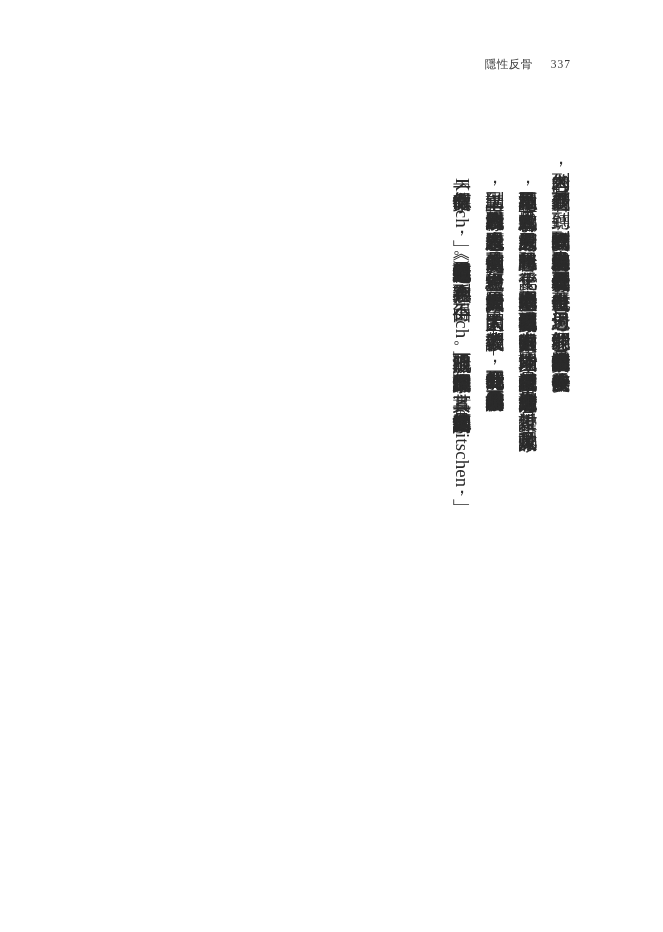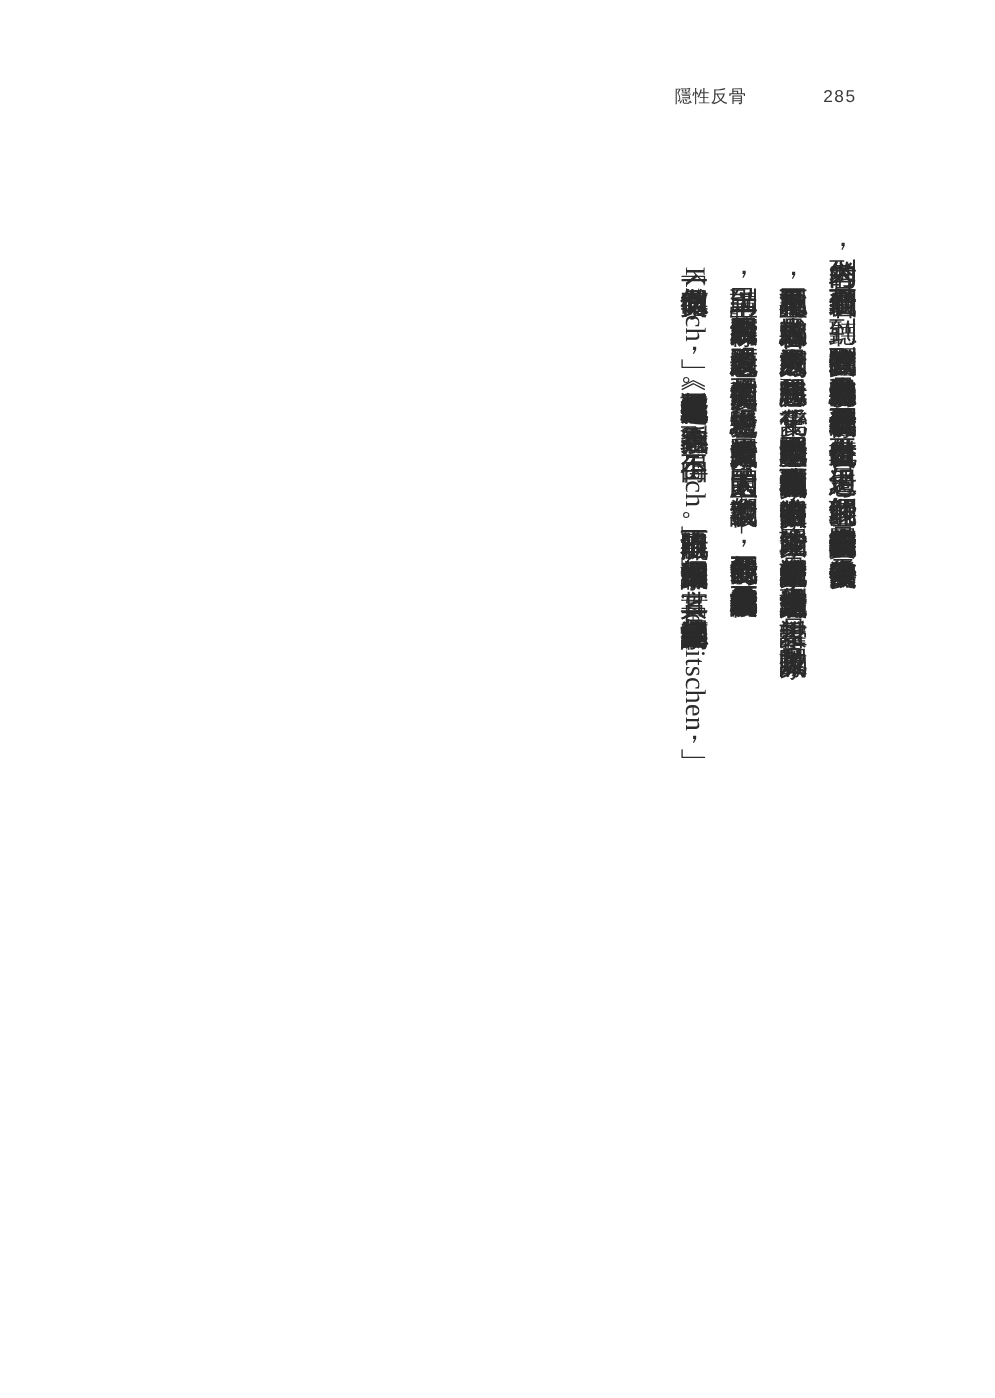--- a/index.html
+++ b/index.html
@@ -15,22 +15,22 @@
     font-family: "Liberation Serif", serif;
     color: #2b2b2b;
   }
   
   .running-head {
     position: absolute;
     top: 57px;
     right: 92px;
     display: flex;
     align-items: baseline;
-    gap: 51px;
-    font-family: Liberation Sans, sans-serif;
+    gap: 18px;
+    font-family: Liberation Serif, serif;
     font-size: 11.5px;
     letter-spacing: 0.5px;
     color: #3a3a3a;
     white-space: nowrap;
   }
   .running-head .folio {
     letter-spacing: 1px;
   }
   
   .text-block {
@@ -56,21 +56,21 @@
     text-indent: 0;   
   }
 </style>
 </head>
 <body>
 
 <div class="page">
 
   <header class="running-head">
     <span class="title">隱性反骨</span>
-    <span class="folio">285</span>
+    <span class="folio">337</span>
   </header>
 
   <main class="text-block">
     <p class="continuation">考到的內容，而不是我們看到、聽到、聞到或摸到的實際物體。人的身體感覺是會欺騙自己的。我們看不到正義長得是什麼樣子，也畫不出什麼叫做善良，但透過思考，我們能夠理解。這是生在二千多年前的柏拉圖告訴我們的事實，二千多年後的今天依然沒有改變。</p>
     <p>柏拉圖認爲民主不可靠，人的感官是會欺騙人。沒有深刻思考的一般人，其思想會隨時飄移、千變萬化。因爲人們會不斷地改變主意，所以在這樣的政權體制底下會出現煽動家。唯有逃出洞穴的哲學家，才能夠治理國家，這就是所謂哲學家皇帝的概念。但這世界上到底誰能清楚分辨，誰是哲學家，誰又是煽動家呢？</p>
     <p>講到民主，有錢跟沒錢的人同樣一人一票，有思考跟沒思考的人也一人一票。這的確不是一個完美的制度，但它經過歷史考驗，是人類最好的國家運行方式。民主的問題太大，我們改談複製——我們能不能在死的時候，不要成爲是否曾經存在於世界都無所謂的一個複製品？</p>
     <p>有一個德文字叫做「Kitsch」，這個字在昆德拉的《生命中不能承受之輕》曾經出現過。「看到小孩奔跑，不由得Kitsch地流下兩行眼淚」。這個字中文一般翻譯成「媚俗」。其實，這個字是起源於德文的一個動詞「verkitschen」，</p>
   </main>
 
 </div>

